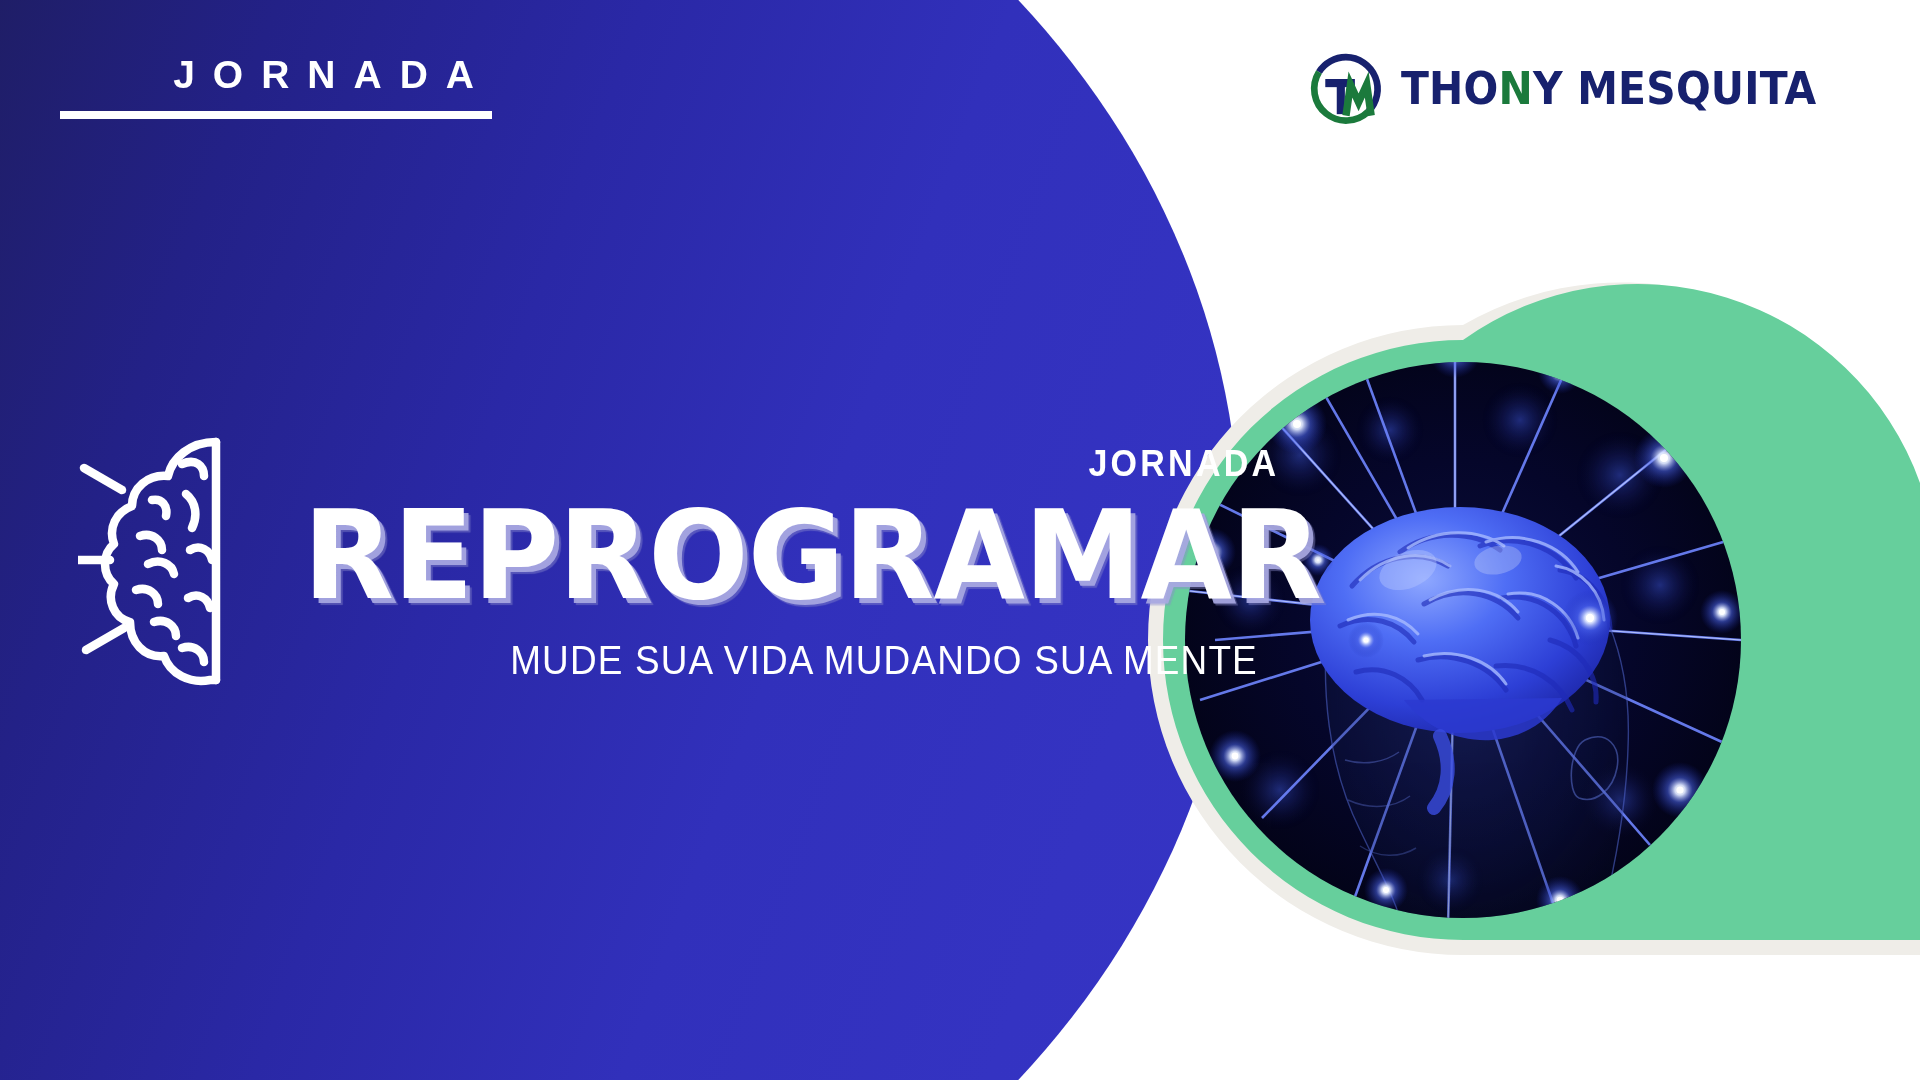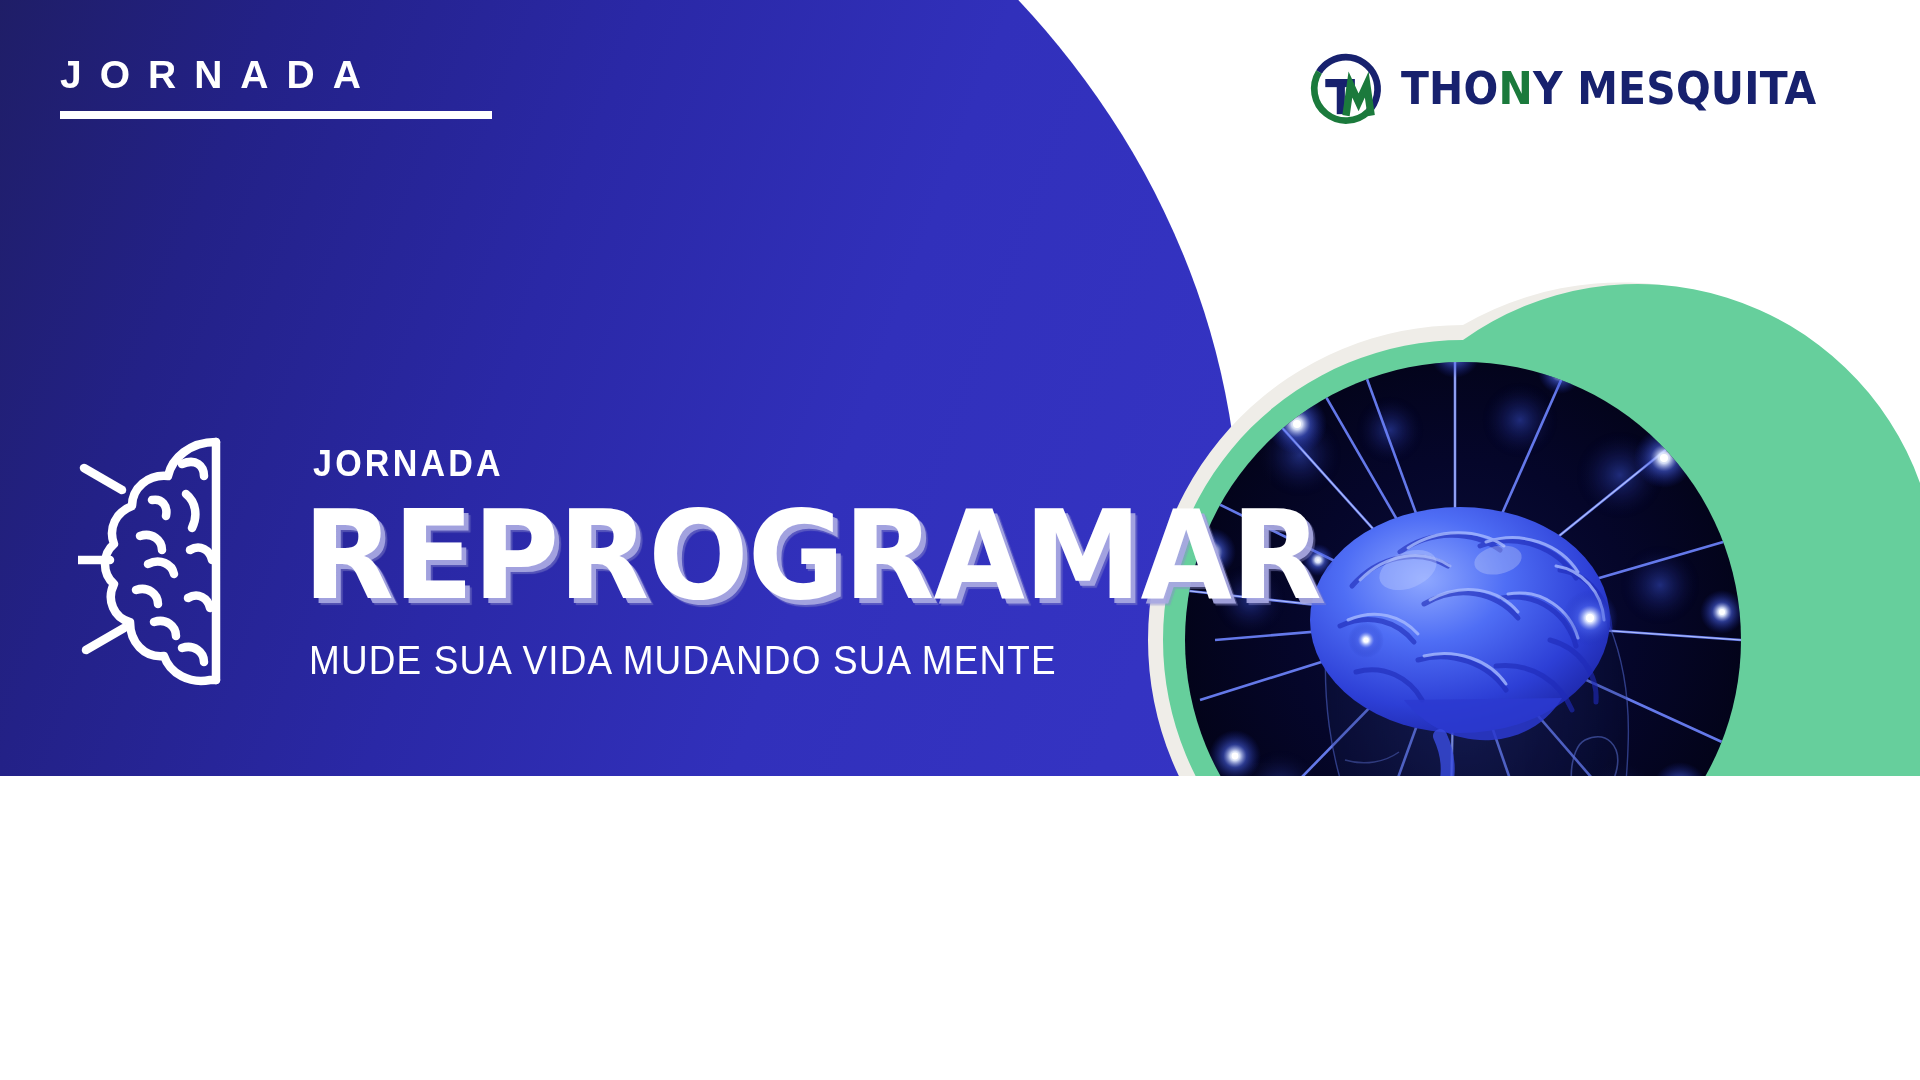--- a/index.html
+++ b/index.html
@@ -6,23 +6,24 @@
   html,body { width:1920px; height:1080px; overflow:hidden; }
   body {
     background:#ffffff;
     font-family:"Liberation Sans", sans-serif;
     position:relative;
   }
 
   
   #stage {
     position:absolute; inset:0;
-    width:1920px; height:776px;
+    width:1920px; height:1080px;
     background:#ffffff;
     overflow:hidden;
+    text-align:right;
   }
 
   
   .blue-shape {
     position:absolute;
     left:-760px; top:-320px;
     width:2000px; height:1720px;
     border-radius:50%;
     background:linear-gradient(110deg,
         #16163f 0%,

